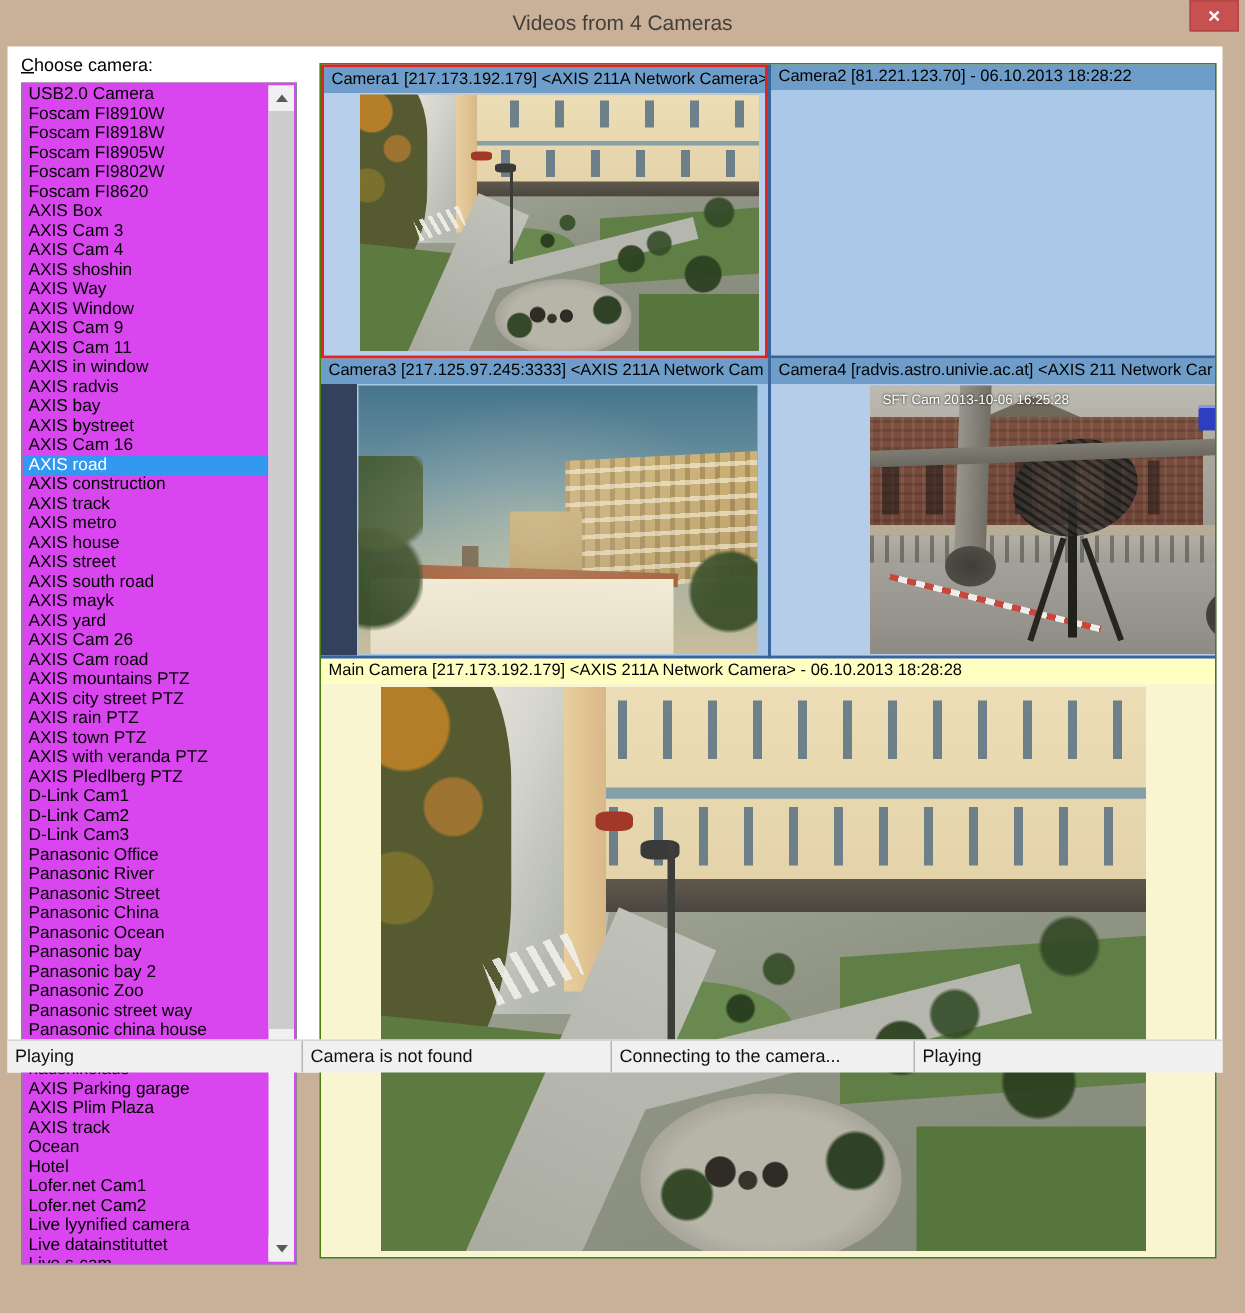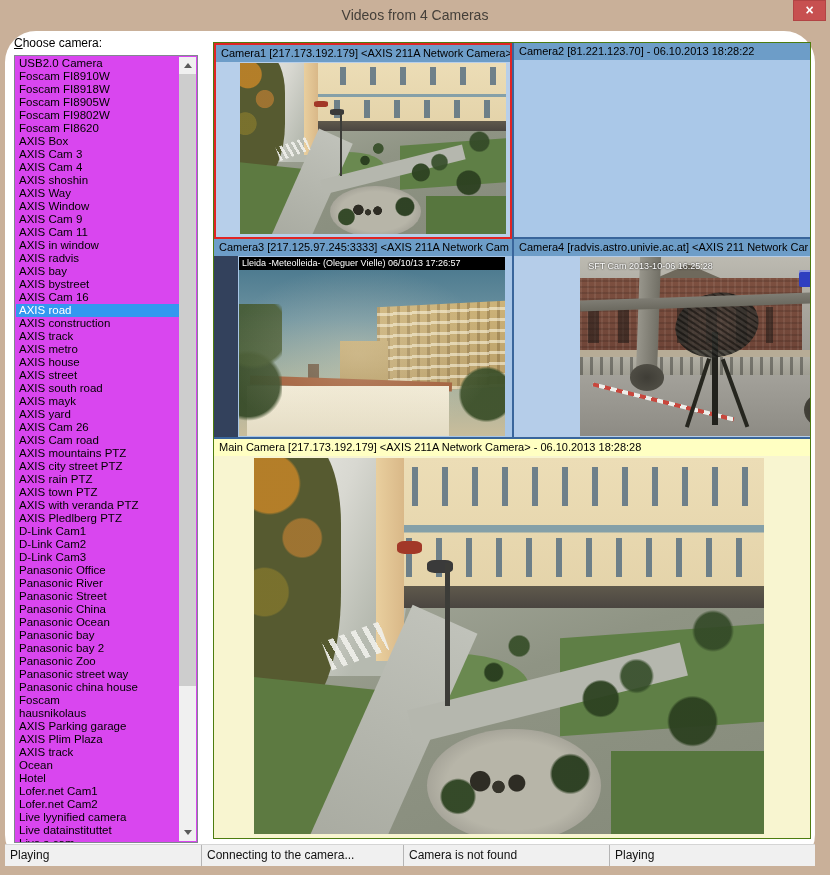--- a/index.html
+++ b/index.html
@@ -6,21 +6,21 @@
   html,body { width:830px; height:875px; overflow:hidden; }
   body { font-family:"Liberation Sans", sans-serif; position:relative; background:#c9b099; }
 
   
   .titlebar { position:absolute; left:0; top:0; width:830px; height:31px; background:#c9b099; }
   .title { position:absolute; left:0; right:0; top:0; height:31px; line-height:30px; text-align:center;
            font-size:14px; color:#443f39; }
   .close-btn { position:absolute; top:0; right:4px; width:33px; height:21px; background:#c75050;
                border:1px solid #b24444; color:#fff; text-align:center; line-height:19px;
                font-size:14px; font-weight:bold; cursor:pointer; }
-  .client { position:absolute; left:5px; top:31px; width:810px; height:835px; background:#ffffff;border-radius:31px; }
+  .client { position:absolute; left:5px; top:31px; width:810px; height:684px; background:#ffffff; }
 
   
   .choose-label { position:absolute; left:9px; top:5px; font-size:12px; color:#000; }
   .choose-label::first-letter { text-decoration:underline; }
   .listbox { position:absolute; left:9px; top:24px; width:184px; height:788px; background:#d946ef;
              border:1px solid #828790; overflow:hidden; }
   .list-inner { position:absolute; left:1px; top:1px; right:18px; bottom:0; overflow:hidden; }
   .list-item { height:13px; line-height:13px; font-size:11.5px; color:#000; padding-left:3px;
                white-space:nowrap; cursor:default; }
   .list-item.selected { background:#3398f0; color:#fff; }
@@ -324,21 +324,20 @@
         <div class="pbody cam3-body">
           <div class="scene c3 c3-size">
             <div class="s c3-bldg"></div>
             <div class="s c3-bldg-low"></div>
             <div class="s c3-chimney"></div>
             <div class="s c3-roof"></div>
             <div class="s c3-house"></div>
             <div class="s c3-trees-left"></div>
             <div class="s c3-tree-right"></div>
             <div class="s c3-haze"></div>
-            <div class="scene-caption">Lleida -Meteolleida- (Oleguer Vielle) 06/10/13 17:26:57</div>
           </div>
         </div>
       </div>
       <div class="panel cam4">
         <div class="phdr blue">Camera4 [radvis.astro.univie.ac.at] &lt;AXIS 211 Network Car</div>
         <div class="pbody cam4-body">
           <div class="scene c4 c4-size">
             <div class="s c4-gable"></div>
             <div class="s c4-building"></div>
             <div class="s c4-windows"></div>
@@ -384,18 +383,18 @@
           <div class="s cs-bushes"></div>
           <div class="s cs-statues"></div>
         </div>
       </div>
     </div>
 
   </div>
 
   <div class="statusbar">
       <div class="status-panel sp0">Playing</div>
+      <div class="status-panel sp2">Camera is not found</div>
       <div class="status-panel sp1">Connecting to the camera...</div>
-      <div class="status-panel sp2">Camera is not found</div>
       <div class="status-panel sp3">Playing</div>
     </div>
 
 </div>
 
 </body></html>

